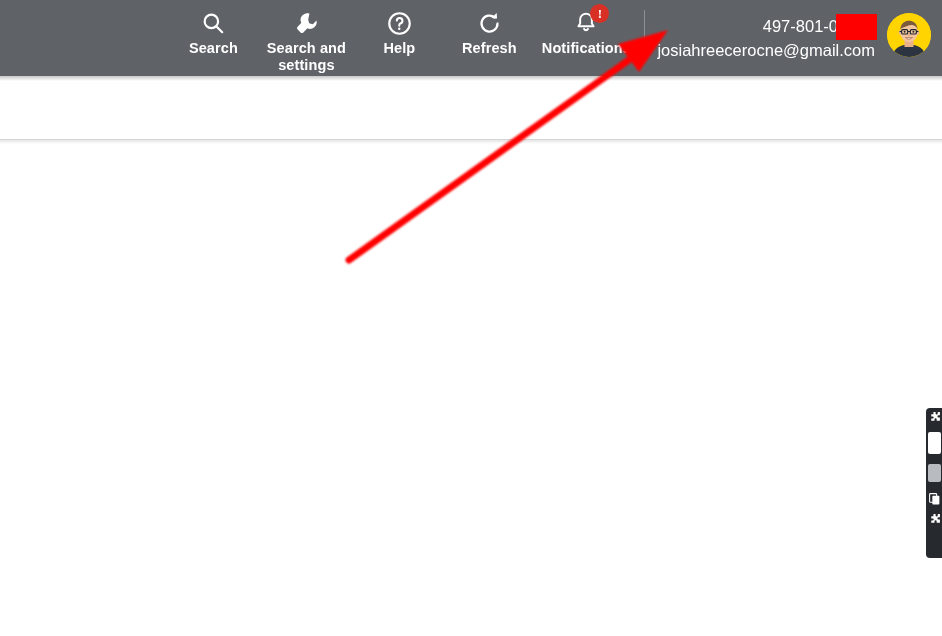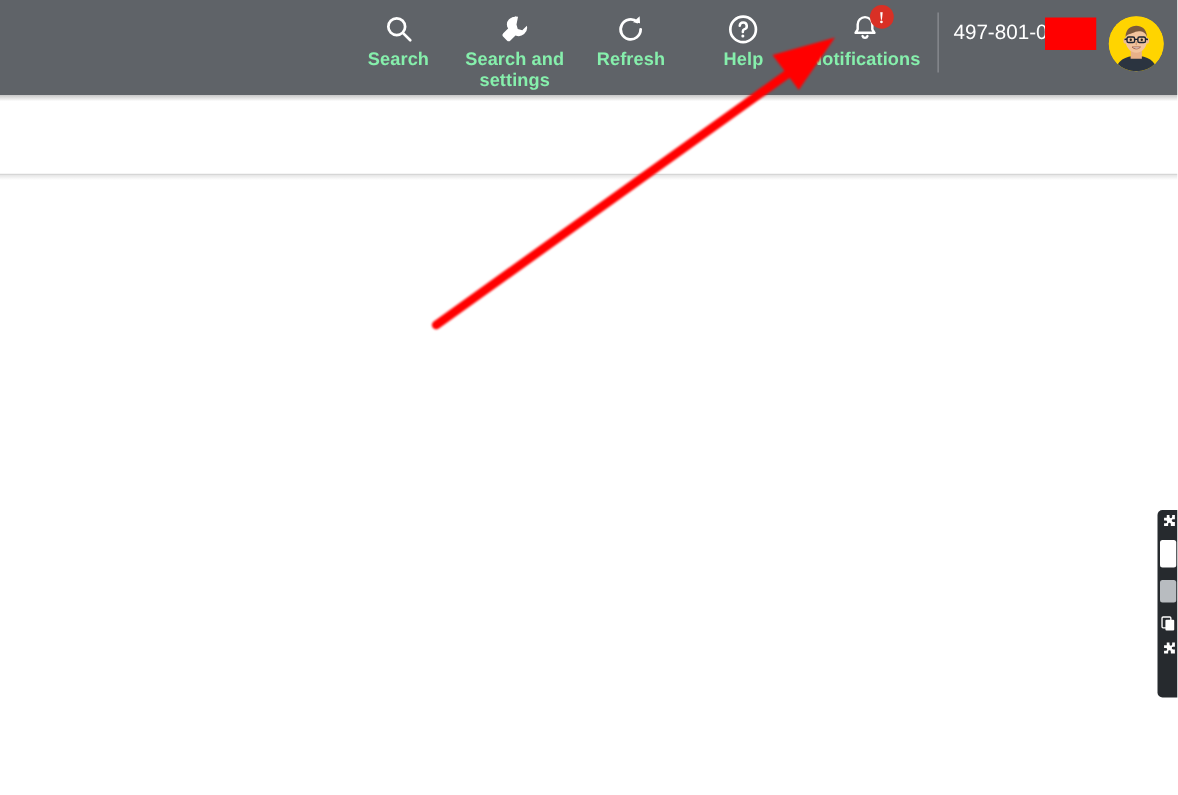--- a/index.html
+++ b/index.html
@@ -52,21 +52,21 @@
   .nav-icon {
     height: 28px;
     display: flex;
     align-items: center;
     justify-content: center;
     position: relative;
   }
 
   .nav-label {
     margin-top: 3px;
-    color: #86efac;
+    color: #ffffff;
     font-size: 14.5px;
     font-weight: bold;
     line-height: 17px;
     text-align: center;
     letter-spacing: 0.1px;
     white-space: pre-line;
   }
 
   .nav-item--wide { width: 96px; }
   .nav-item--notif { width: 104px; }
@@ -261,36 +261,36 @@
           <path d="M12.8 2.6l-1.4 2.1 2.5-.2z" fill="#ffffff"></path>
         </svg>
       </span>
       <span class="nav-label">Search and
 settings</span>
     </div>
 
     <div class="nav-item">
       <span class="nav-icon">
         <svg width="27" height="27" viewBox="0 0 24 24">
-          <path d="M19.1 12a7.1 7.1 0 1 1-2.4-5.3" fill="none" stroke="#ffffff" stroke-width="2" stroke-linecap="round"></path>
-          <path d="M18.4 2.6l0.3 5.0l-5.0-0.6z" fill="#ffffff"></path>
-        </svg>
-      </span>
-      <span class="nav-label">Refresh</span>
-    </div>
-
-    <div class="nav-item">
-      <span class="nav-icon">
-        <svg width="27" height="27" viewBox="0 0 24 24">
           <circle cx="12" cy="12" r="9.1" fill="none" stroke="#ffffff" stroke-width="1.9"></circle>
           <path d="M9.6 9.4a2.5 2.5 0 1 1 3.1 2.6c-.7.3-.9.8-.9 1.5v.4" fill="none" stroke="#ffffff" stroke-width="1.8" stroke-linecap="round"></path>
           <circle cx="11.8" cy="16.7" r="1.1" fill="#ffffff"></circle>
         </svg>
       </span>
       <span class="nav-label">Help</span>
+    </div>
+
+    <div class="nav-item">
+      <span class="nav-icon">
+        <svg width="27" height="27" viewBox="0 0 24 24">
+          <path d="M19.1 12a7.1 7.1 0 1 1-2.4-5.3" fill="none" stroke="#ffffff" stroke-width="2" stroke-linecap="round"></path>
+          <path d="M18.4 2.6l0.3 5.0l-5.0-0.6z" fill="#ffffff"></path>
+        </svg>
+      </span>
+      <span class="nav-label">Refresh</span>
     </div>
 
     <div class="nav-item nav-item--notif">
       <span class="nav-icon">
         <svg width="26" height="26" viewBox="0 0 24 24">
           <path d="M12 3.4a5.4 5.4 0 0 0-5.4 5.4v3.6l-1.6 2.6h14l-1.6-2.6V8.8A5.4 5.4 0 0 0 12 3.4z" fill="none" stroke="#ffffff" stroke-width="1.8" stroke-linejoin="round"></path>
           <path d="M10.2 17.4a1.9 1.9 0 0 0 3.6 0" fill="none" stroke="#ffffff" stroke-width="1.8" stroke-linecap="round"></path>
         </svg>
         <span class="badge">!</span>
       </span>
@@ -299,20 +299,21 @@
 
   </div>
 
   <div id="header-separator"></div>
 
   <div id="account-block">
     <div id="account-id-row">
       <span class="account-line">497-801-0</span>
       <span id="redaction-box"></span>
     </div>
+    <div class="account-line">josiahreecerocne@gmail.com</div>
   </div>
 
   <div id="avatar">
     <svg width="44" height="44" viewBox="0 0 44 44">
       <circle cx="22" cy="22" r="22" fill="#ffd400"></circle>
 
       <path d="M5 44c1.5-8.5 8.3-12.5 17-12.5S37.5 35.5 39 44z" fill="#2b3440"></path>
 
       <path d="M17.5 27h9v7h-9z" fill="#e8b189"></path>
 

